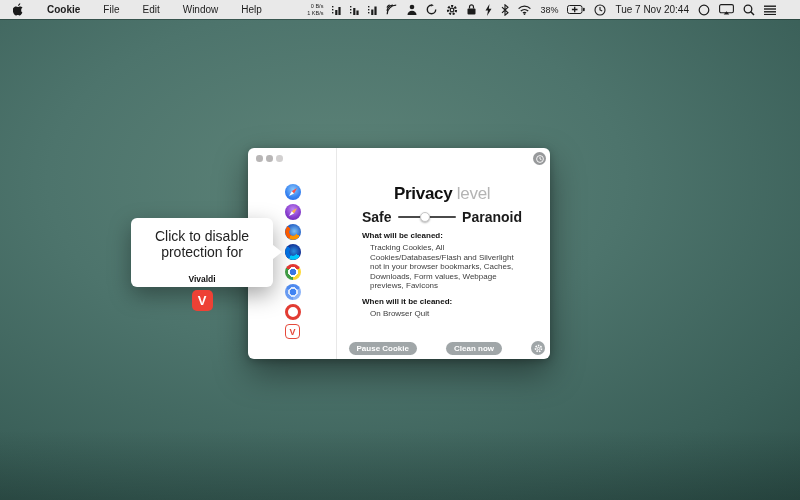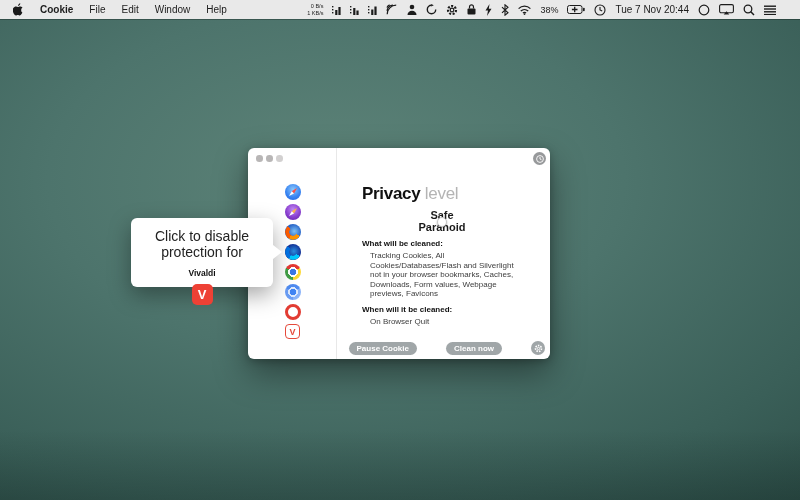--- a/index.html
+++ b/index.html
@@ -14,21 +14,21 @@
       radial-gradient(120% 115% at 42% 36%, #5d8378 0%, #4d746c 30%, #3a5f58 58%, #2a4a44 80%, #203d38 100%);
   }
 
   
   .menubar {
     position:absolute; top:0; left:0; width:800px; height:19px;
     background:#e9e9e9; display:flex; align-items:center;
     font-size:10px; color:#1c1c1c; z-index:50;
     box-shadow:0 1px 0 rgba(0,0,0,.25);
   }
-  .menubar .left { display:flex; align-items:center; gap:16px; padding-left:13px; }
+  .menubar .left { display:flex; align-items:center; gap:23px; padding-left:13px; }
   .menubar .appname { font-weight:bold; }
   .menubar .right { margin-left:auto; display:flex; align-items:center; gap:9px; padding-right:24px; }
   .menubar svg { display:block; }
   .netspeed { font-size:5.5px; line-height:1.15; text-align:right; color:#222; }
   .mbtext { font-size:10px; }
   .batpct { font-size:9px; }
 
   
   .window {
     position:absolute; left:248px; top:148px; width:302px; height:211px;
@@ -65,24 +65,24 @@
     background:radial-gradient(circle, #3b78e7 0 28%, #fff 28% 42%, transparent 42%);
   }
   .ic-chromium { background:conic-gradient(from 60deg, #8ab2f8 0 120deg, #6b9ef6 0 240deg, #4f8bf0 0 360deg); }
   .ic-chromium::after { background:radial-gradient(circle, #4285f4 0 28%, #dce9fd 28% 42%, transparent 42%); }
   .ic-opera    { background:#fff; border:3.5px solid #e23c33; }
   .ic-vivaldi  { width:15px; height:15px; border-radius:4px; border:1.5px solid #e5493a; background:#fff;
                  color:#e5493a; font-size:9px; font-weight:bold; display:flex; align-items:center; justify-content:center; overflow:visible; }
 
   
   .content { position:absolute; left:114px; top:36px; width:160px; }
-  .page-title { font-size:17px; letter-spacing:-.3px; }
+  .page-title { font-size:17px; letter-spacing:-.3px;margin-left:32px; }
   .page-title .b { font-weight:800; color:#111; }
   .page-title .l { font-weight:400; color:#b4b4b4; }
-  .slider-row { display:flex; align-items:center; margin-top:5px; font-size:11px; font-weight:bold; color:#1a1a1a;flex-direction:column; }
+  .slider-row { display:flex; align-items:center; margin-top:5px; font-size:14px; font-weight:bold; color:#1a1a1a; }
   .slider-track { flex:1; height:2px; background:#4a4a4a; margin:0 6px; position:relative; border-radius:1px; }
   .slider-thumb {
     position:absolute; top:-4px; width:10px; height:10px; border-radius:50%;
     background:#fff; border:1px solid #c6c6c6; box-shadow:0 1px 2px rgba(0,0,0,.3); transform:translateX(-50%);
   }
   .sec-h { font-size:8px; font-weight:bold; color:#111; margin-top:6px; }
   .sec-b { font-size:8px; color:#3d3d3d; line-height:1.2; margin-top:3px; padding-left:8px; width:158px; }
 
   .bottom-bar { position:absolute; right:5px; bottom:4px; display:flex; align-items:center; gap:4px; }
   .gbtn {
@@ -95,21 +95,21 @@
   .tooltip {
     position:absolute; left:131px; top:218px; width:142px; height:69px;
     background:#fff; border-radius:6px; box-shadow:0 8px 22px rgba(0,0,0,.35);
     z-index:30; text-align:center;
   }
   .tooltip .arrow {
     position:absolute; right:-9px; top:27px; width:0; height:0;
     border-top:7px solid transparent; border-bottom:7px solid transparent; border-left:9px solid #fff;
   }
   .tt-line1 { font-size:14px; color:#222; margin-top:10px; }
-  .tt-line2 { font-size:8.5px; font-weight:bold; color:#111; margin-top:8px; }
+  .tt-line2 { font-size:8.5px; font-weight:bold; color:#111; margin-top:14px; }
   .tt-icon {
     width:21px; height:21px; border-radius:5px; background:#ee4135; color:#fff;
     font-size:13px; font-weight:bold; display:flex; align-items:center; justify-content:center;
     margin:6px auto 0;
   }
 </style>
 </head>
 <body>
 
 <div class="desktop">

